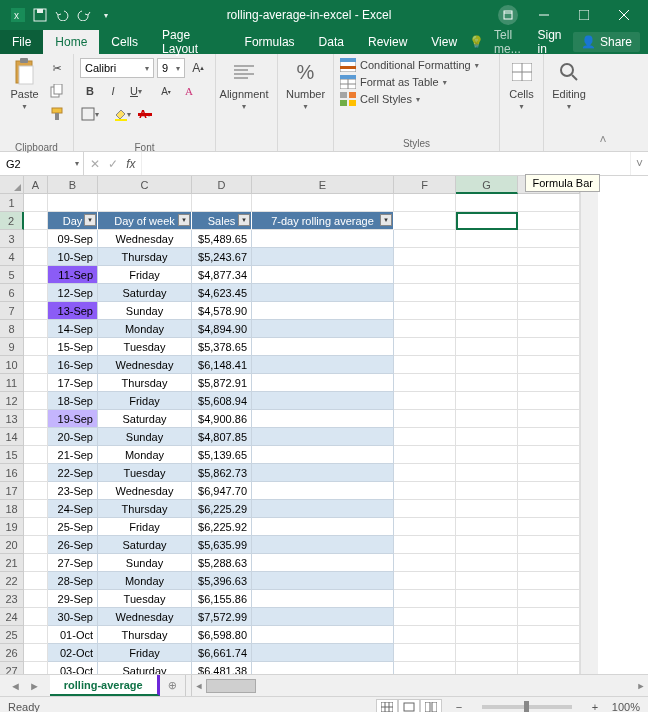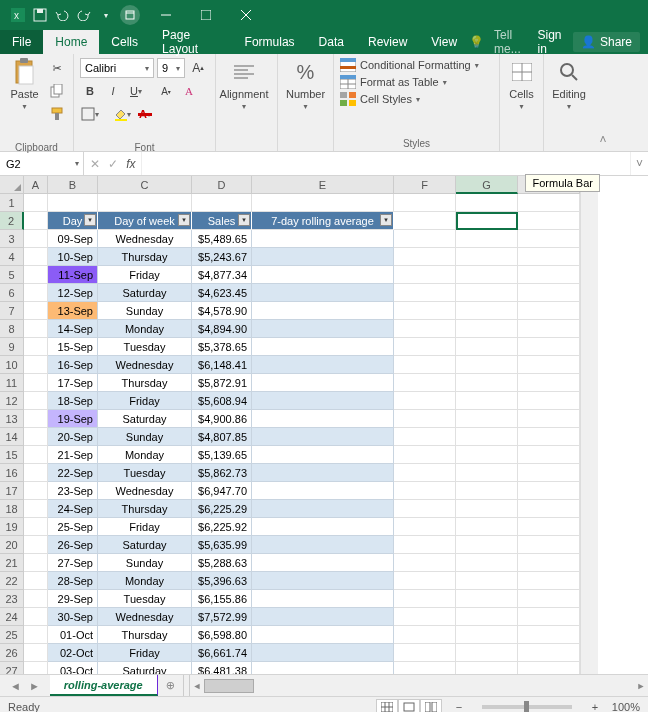--- a/index.html
+++ b/index.html
@@ -65,21 +65,21 @@
 .th .filter { position: absolute; right: 1px; top: 2px; width: 12px; height: 12px; background: #e8e8e8; border: 1px solid #888; color: #333; font-size: 7px; line-height: 10px; }
 .tc { border-right: 1px solid #c8d4e0; border-bottom: 1px solid #c8d4e0; }
 .r { text-align: right; }
 .c { text-align: center; }
 .activecell { border: 2px solid #0f7246 !important; background: #fff; height: 18px; }
 .scroll-v { grid-column: 10; grid-row: 1 / span 40; background: #f0f0f0; border-left: 1px solid #ddd; }
 
 
 .sheetbar { height: 22px; border-top: 1px solid #d4d4d4; background: #f0f0f0; display: flex; align-items: stretch; font-size: 11px; }
 .sheetnav { display: flex; align-items: center; gap: 8px; padding: 0 10px; color: #888; }
-.sheettab { padding: 0 14px; display: flex; align-items: center; border-right: 1px solid #6d28d9; background: #fff; font-style: italic; }
+.sheettab { padding: 0 14px; display: flex; align-items: center; border-right: 3px solid #6d28d9; background: #fff; }
 .sheettab.active { border-bottom: 2px solid #0f7246; font-weight: bold; color: #0f7246; }
 .sheettab.inactive { background: #f0f0f0; color: #666; }
 .addsheet { padding: 0 8px; display: flex; align-items: center; color: #888; }
 .hscroll { flex: 1; background: #f0f0f0; border-left: 1px solid #ccc; display: flex; align-items: center; position: relative; }
 .hscroll .thumb { position: absolute; left: 14px; width: 50px; height: 14px; background: #cfcfcf; border: 1px solid #aaa; }
 .hscroll .arr { width: 14px; text-align: center; color: #888; font-size: 9px; }
 .hscroll .arr.right { position: absolute; right: 0; }
 
 
 .statusbar { height: 20px; background: #f0f0f0; border-top: 1px solid #d4d4d4; display: flex; align-items: center; font-size: 11px; color: #555; padding: 0 8px; gap: 10px; }
@@ -114,20 +114,21 @@
           <path d="M9 2 A5 5 0 1 1 3 6 M3 6 L1 3 M3 6 L6 5" fill="none" stroke="#fff"></path>
         </svg>
       </span>
     <span class="qat-icon">
         <svg width="14" height="12">
           <path d="M5 2 A5 5 0 1 0 11 6 M11 6 L13 3 M11 6 L8 5" fill="none" stroke="#fff"></path>
         </svg>
       </span>
     <span class="qat-icon" style="font-size:8px">▾</span>
   </div>
+  <div class="title">rolling-average-in-excel - Excel</div>
   <div class="help-icon">
       <svg width="10" height="10">
         <rect x="1" y="1" width="8" height="8" fill="none" stroke="#fff"></rect>
         <line x1="1" y1="3" x2="9" y2="3" stroke="#fff"></line>
       </svg>
     </div>
   <div class="wincontrols">
     <div class="winbtn">
         <svg width="10" height="10">
           <line x1="0" y1="5" x2="10" y2="5" stroke="#fff"></line>
@@ -442,21 +443,21 @@
       <div class="cell"></div>
       <div class="cell tc r tr-even" style="background:#d9e6f2">12-Sep</div>
       <div class="cell tc c" style="background:#d9e6f2">Saturday</div>
       <div class="cell tc r" style="background:#d9e6f2">$4,623.45</div>
       <div class="cell tc" style="background:#d9e6f2"></div>
       <div class="cell"></div>
       <div class="cell"></div>
       <div class="cell"></div>
       <div class="rowhead">7</div>
       <div class="cell"></div>
-      <div class="cell tc r tr-odd" style="background:#fdba74">13-Sep</div>
+      <div class="cell tc r tr-odd" style="background:#8b5cf6">13-Sep</div>
       <div class="cell tc c" style="background:#fff">Sunday</div>
       <div class="cell tc r" style="background:#fff">$4,578.90</div>
       <div class="cell tc" style="background:#fff"></div>
       <div class="cell"></div>
       <div class="cell"></div>
       <div class="cell"></div>
       <div class="rowhead">8</div>
       <div class="cell"></div>
       <div class="cell tc r tr-even" style="background:#d9e6f2">14-Sep</div>
       <div class="cell tc c" style="background:#d9e6f2">Monday</div>

